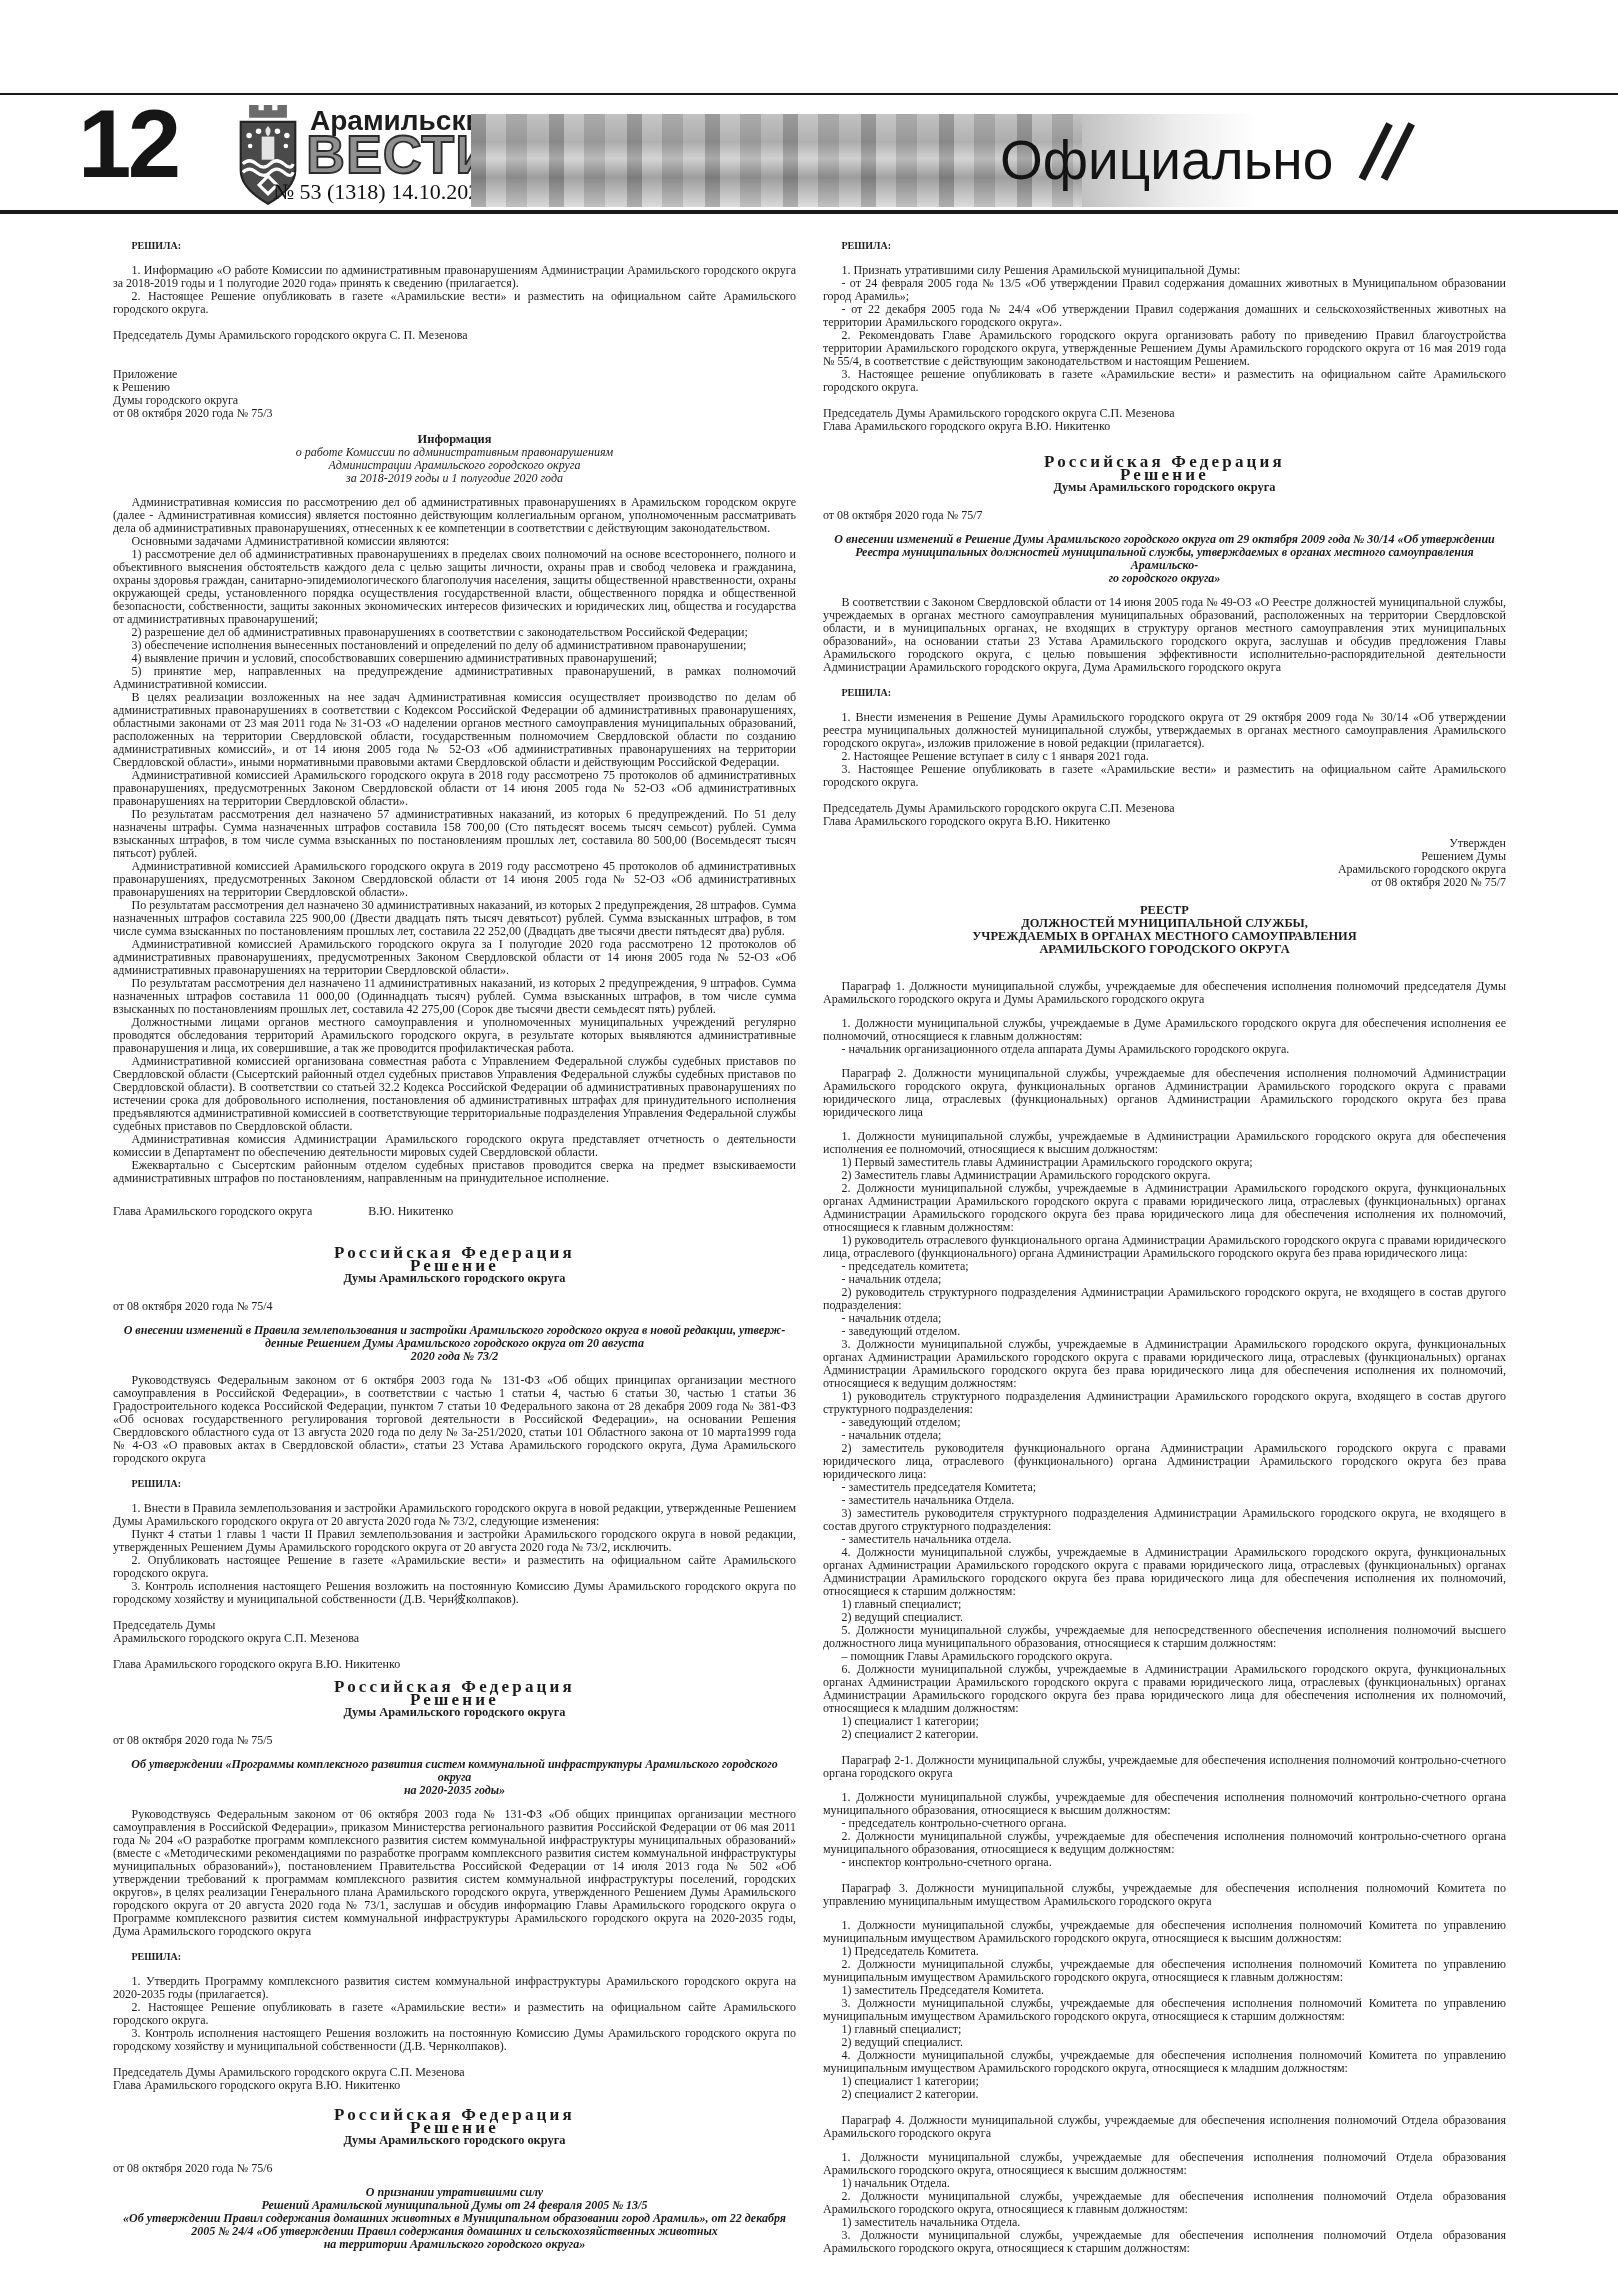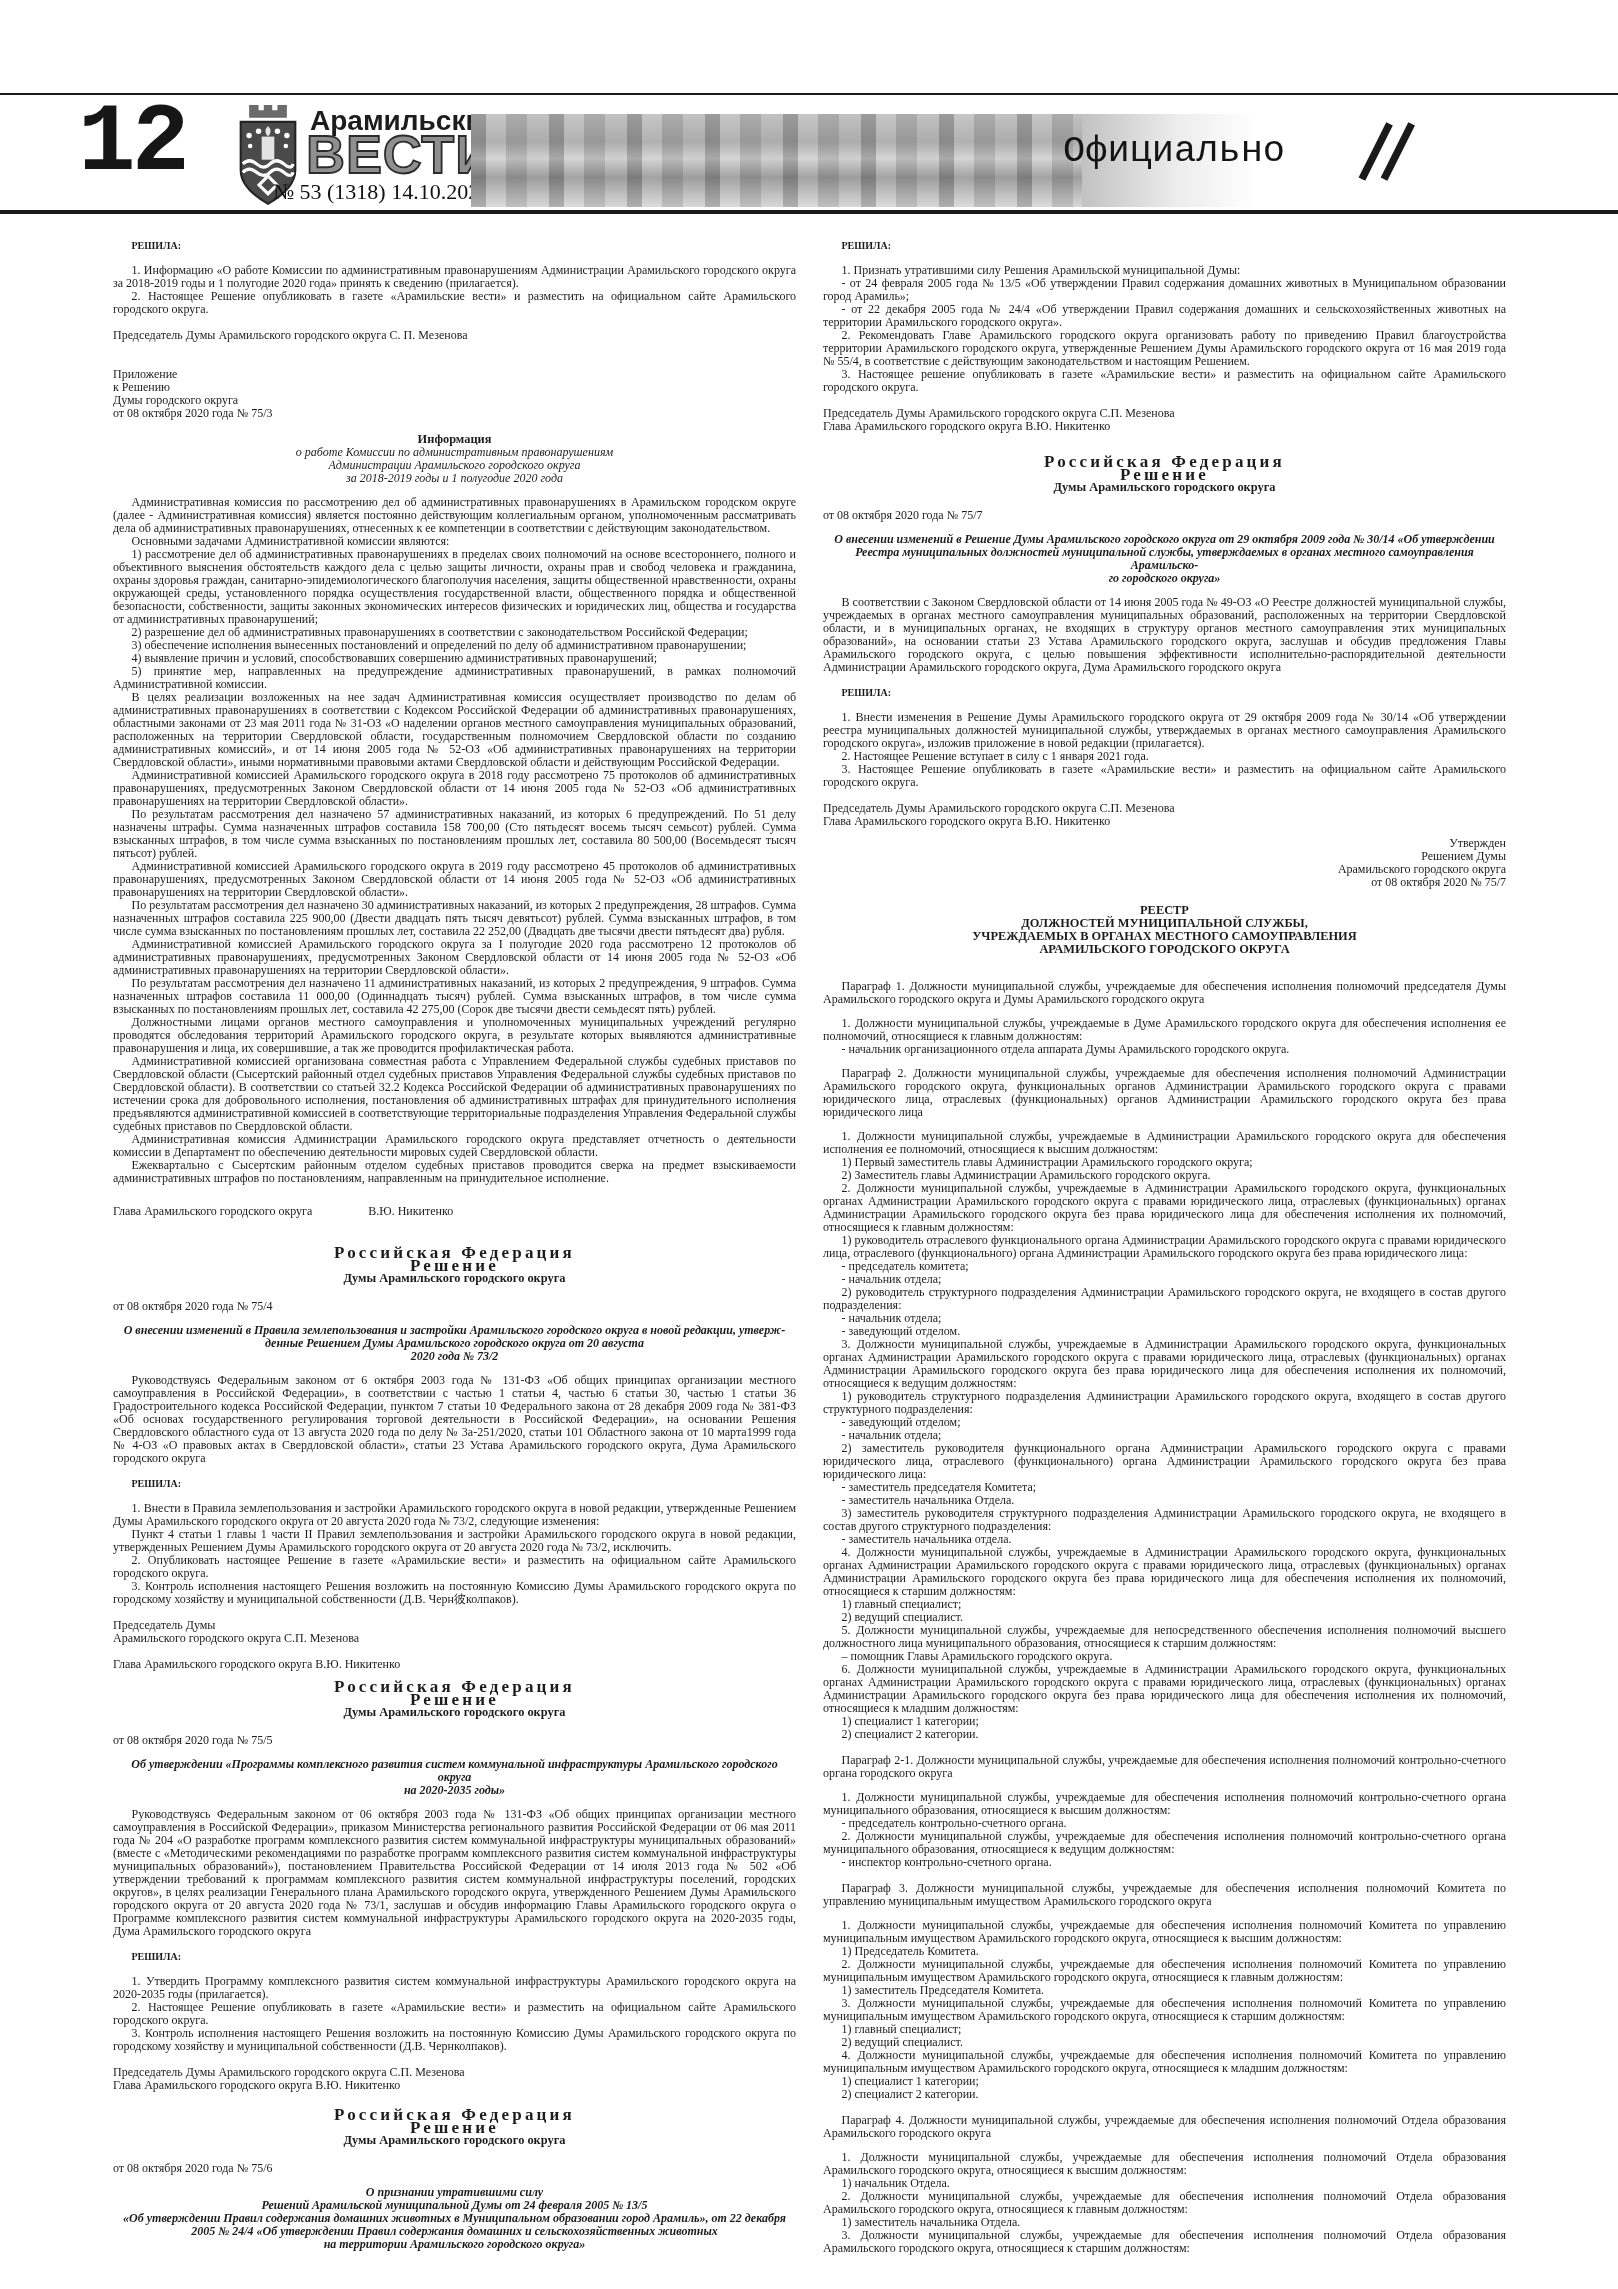--- a/index.html
+++ b/index.html
@@ -2,38 +2,38 @@
 <html style="font-size:14.8px"><head>
 <meta charset="utf-8">
 <style>
   html,body{margin:0;padding:0;background:#ffffff;}
   .page{position:relative;width:1619px;height:2290px;background:#fff;overflow:hidden;
         font-family:"Liberation Serif", serif;color:#1c1c1c;}
   
   .masthead{position:absolute;left:0;top:0;width:1619px;height:218px;}
   .rule-top{position:absolute;left:0;top:93px;width:1619px;height:1.8px;background:#1a1a1a;}
   .rule-bottom{position:absolute;left:0;top:210px;width:1619px;height:3.7px;background:#1a1a1a;}
-  .page-num{position:absolute;left:78px;top:96px;font-family:Liberation Mono, monospace;
+  .page-num{position:absolute;left:78px;top:96px;font-family:Liberation Sans, sans-serif;
             font-weight:bold;font-size:96px;line-height:1;letter-spacing:-3.7px;color:#161616;}
   .coat{position:absolute;left:233px;top:103px;width:70px;height:105px;}
   .brand-top{position:absolute;left:310px;top:105px;font-family:"Liberation Sans",sans-serif;
              font-weight:bold;font-size:28px;color:#1d1d1d;}
   .brand-bottom{position:absolute;left:306px;top:127px;font-family:"Liberation Sans",sans-serif;
              font-weight:bold;font-size:54px;line-height:1;color:#8f8f8f;
              -webkit-text-stroke:1.8px #2c2c2c;letter-spacing:0.9px;}
   .issue{position:absolute;left:273px;top:179px;font-size:22px;color:#111;}
   .photo{position:absolute;left:471px;top:114px;width:611px;height:93px;
          background:
           repeating-linear-gradient(90deg, rgba(70,70,70,.28) 0 14.8px, rgba(235,235,235,.20) 14.8px 35px,
             rgba(120,120,120,.25) 35px 56px, rgba(215,215,215,.18) 56px 78px),
           linear-gradient(180deg,#bdbdbd 0%,#a3a3a3 30%,#cfcfcf 48%,#909090 68%,#d9d9d9 100%);}
   .photo-fade{position:absolute;left:1082px;top:114px;width:175px;height:93px;
          background:linear-gradient(90deg,#c2c2c2 0%,#ededed 55%,#ffffff 100%);}
-  .section-label{position:absolute;left:1063px;top:133px;font-family:Liberation Mono, monospace;
-         font-size:37px;line-height:1;color:#141414;letter-spacing:0px;}
+  .section-label{position:absolute;left:1000px;top:133px;font-family:Liberation Sans, sans-serif;
+         font-size:55px;line-height:1;color:#141414;letter-spacing:0px;}
   .slashes{position:absolute;left:1349px;top:120px;width:70px;height:63px;}
   
   .col{position:absolute;top:227px;width:683px;font-size:12px;line-height:13px;}
   .col-left{left:113px;}
   .col-right{left:823px;}
   .blk{margin:0;}
   .b-h{font-weight:bold;text-indent:18.5px;margin:12px 0 12px 0;font-size:10px;}
   .b-p{text-align:justify;text-indent:18.5px;}
   .b-sig{margin:0;}
   .b-date{margin:0 0;}

